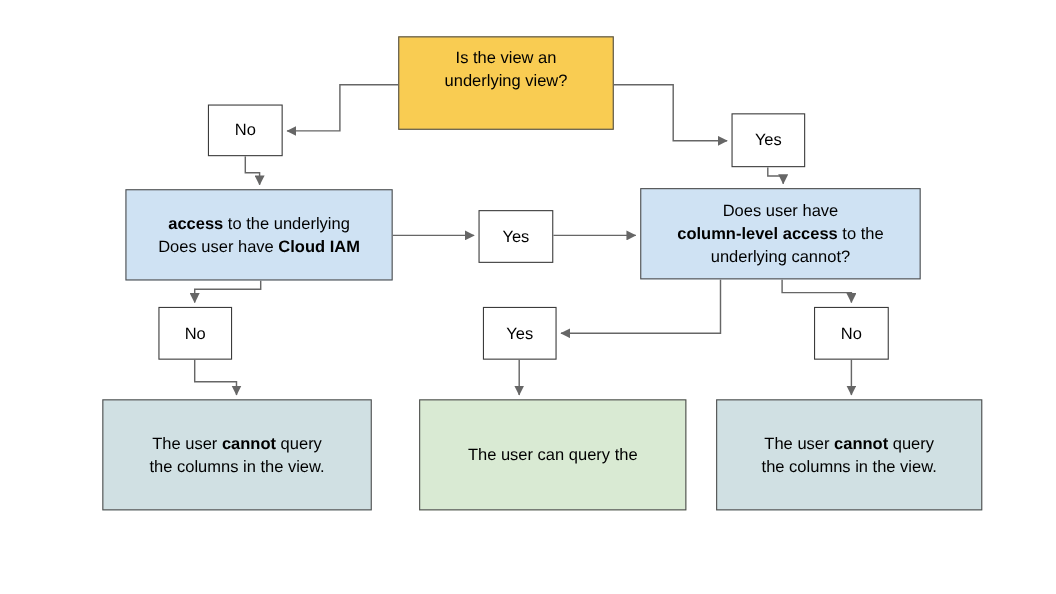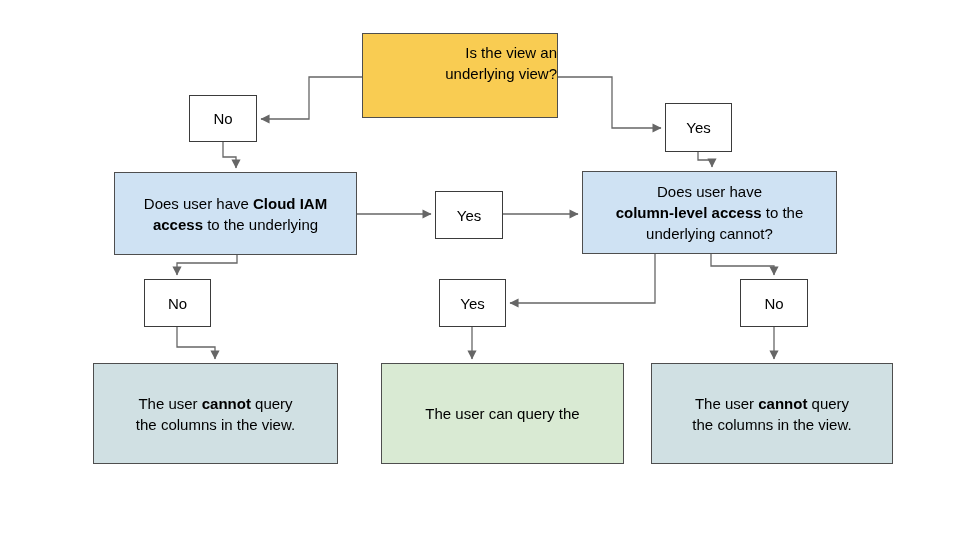--- a/index.html
+++ b/index.html
@@ -69,33 +69,33 @@
         <polyline points="503,214 578,214" fill="none" stroke="#666666" stroke-width="1.3" marker-end="url(#arrowhead)"></polyline>
         <polyline points="237,255 237,263 177,263 177,275" fill="none" stroke="#666666" stroke-width="1.3" marker-end="url(#arrowhead)"></polyline>
         <polyline points="177,327 177,347 215,347 215,359" fill="none" stroke="#666666" stroke-width="1.3" marker-end="url(#arrowhead)"></polyline>
         <polyline points="655,254 655,303 510,303" fill="none" stroke="#666666" stroke-width="1.3" marker-end="url(#arrowhead)"></polyline>
         <polyline points="711,254 711,266 774,266 774,275" fill="none" stroke="#666666" stroke-width="1.3" marker-end="url(#arrowhead)"></polyline>
         <polyline points="472,327 472,359" fill="none" stroke="#666666" stroke-width="1.3" marker-end="url(#arrowhead)"></polyline>
         <polyline points="774,327 774,359" fill="none" stroke="#666666" stroke-width="1.3" marker-end="url(#arrowhead)"></polyline>
       </g>
   </svg>
   <div>
-      <div class="node question root-question" style="left: 362px; top: 33px; width: 196px; height: 85px; background: rgb(249, 204, 82); text-align: right;">
+      <div class="node question root-question" style="left: 362px; top: 33px; width: 196px; height: 85px; background: rgb(249, 204, 82);">
         <div class="line"><span class="seg">Is the view an</span></div>
         <div class="line"><span class="seg">underlying view?</span></div>
       </div>
       <div class="node label" style="left: 189px; top: 95px; width: 68px; height: 47px; background: rgb(255, 255, 255);">
         <div class="line"><span class="seg">No</span></div>
       </div>
       <div class="node label" style="left: 665px; top: 103px; width: 67px; height: 49px; background: rgb(255, 255, 255);">
         <div class="line"><span class="seg">Yes</span></div>
       </div>
       <div class="node question" style="left: 114px; top: 172px; width: 243px; height: 83px; background: rgb(207, 226, 243);">
+        <div class="line"><span class="seg bold">access</span><span class="seg"> to the underlying</span></div>
         <div class="line"><span class="seg">Does user have </span><span class="seg bold">Cloud IAM</span></div>
-        <div class="line"><span class="seg bold">access</span><span class="seg"> to the underlying</span></div>
       </div>
       <div class="node label" style="left: 435px; top: 191px; width: 68px; height: 48px; background: rgb(255, 255, 255);">
         <div class="line"><span class="seg">Yes</span></div>
       </div>
       <div class="node question" style="left: 582px; top: 171px; width: 255px; height: 83px; background: rgb(207, 226, 243);">
         <div class="line"><span class="seg">Does user have</span></div>
         <div class="line"><span class="seg bold">column-level access</span><span class="seg"> to the</span></div>
         <div class="line"><span class="seg">underlying cannot?</span></div>
       </div>
       <div class="node label" style="left: 144px; top: 279px; width: 67px; height: 48px; background: rgb(255, 255, 255);">

